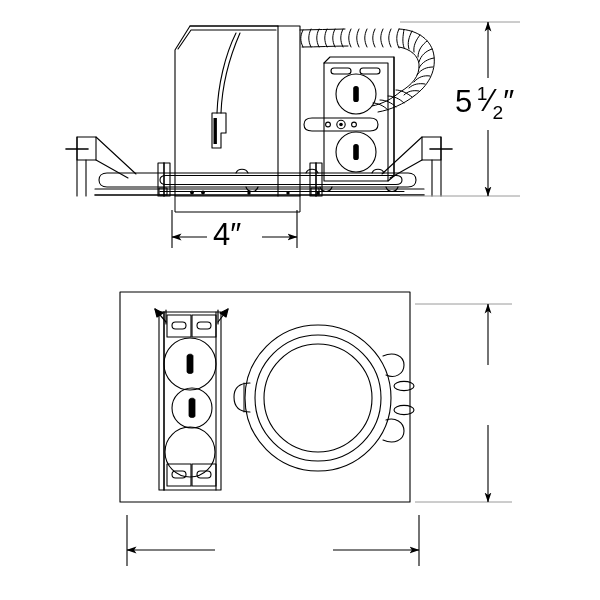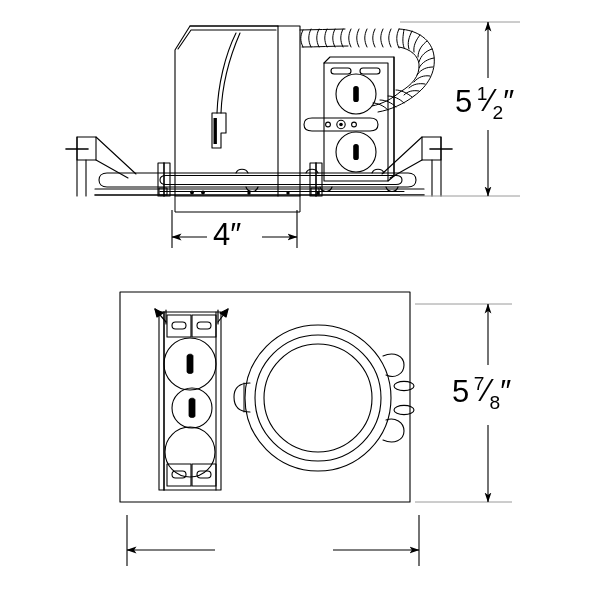--- a/index.html
+++ b/index.html
@@ -326,18 +326,15 @@
   </svg>
 
   <div class="dim-label" id="label-h1">
     <span class="dim-num">5</span><span>&nbsp;</span><span class="frac"><sup>1</sup><span class="slash">⁄</span><sub>2</sub></span><span class="inchmark">″</span>
   </div>
 
   <div class="dim-label" id="label-w1">
     <span class="dim-num">4</span><span class="inchmark">″</span>
   </div>
 
-  <div class="dim-label" id="label-h2">
-    <span class="dim-num">5</span><span>&nbsp;</span><span class="frac"><sup>7</sup><span class="slash">⁄</span><sub>8</sub></span><span class="inchmark">″</span>
-  </div>
 
 
 </div>
 
 </body></html>

